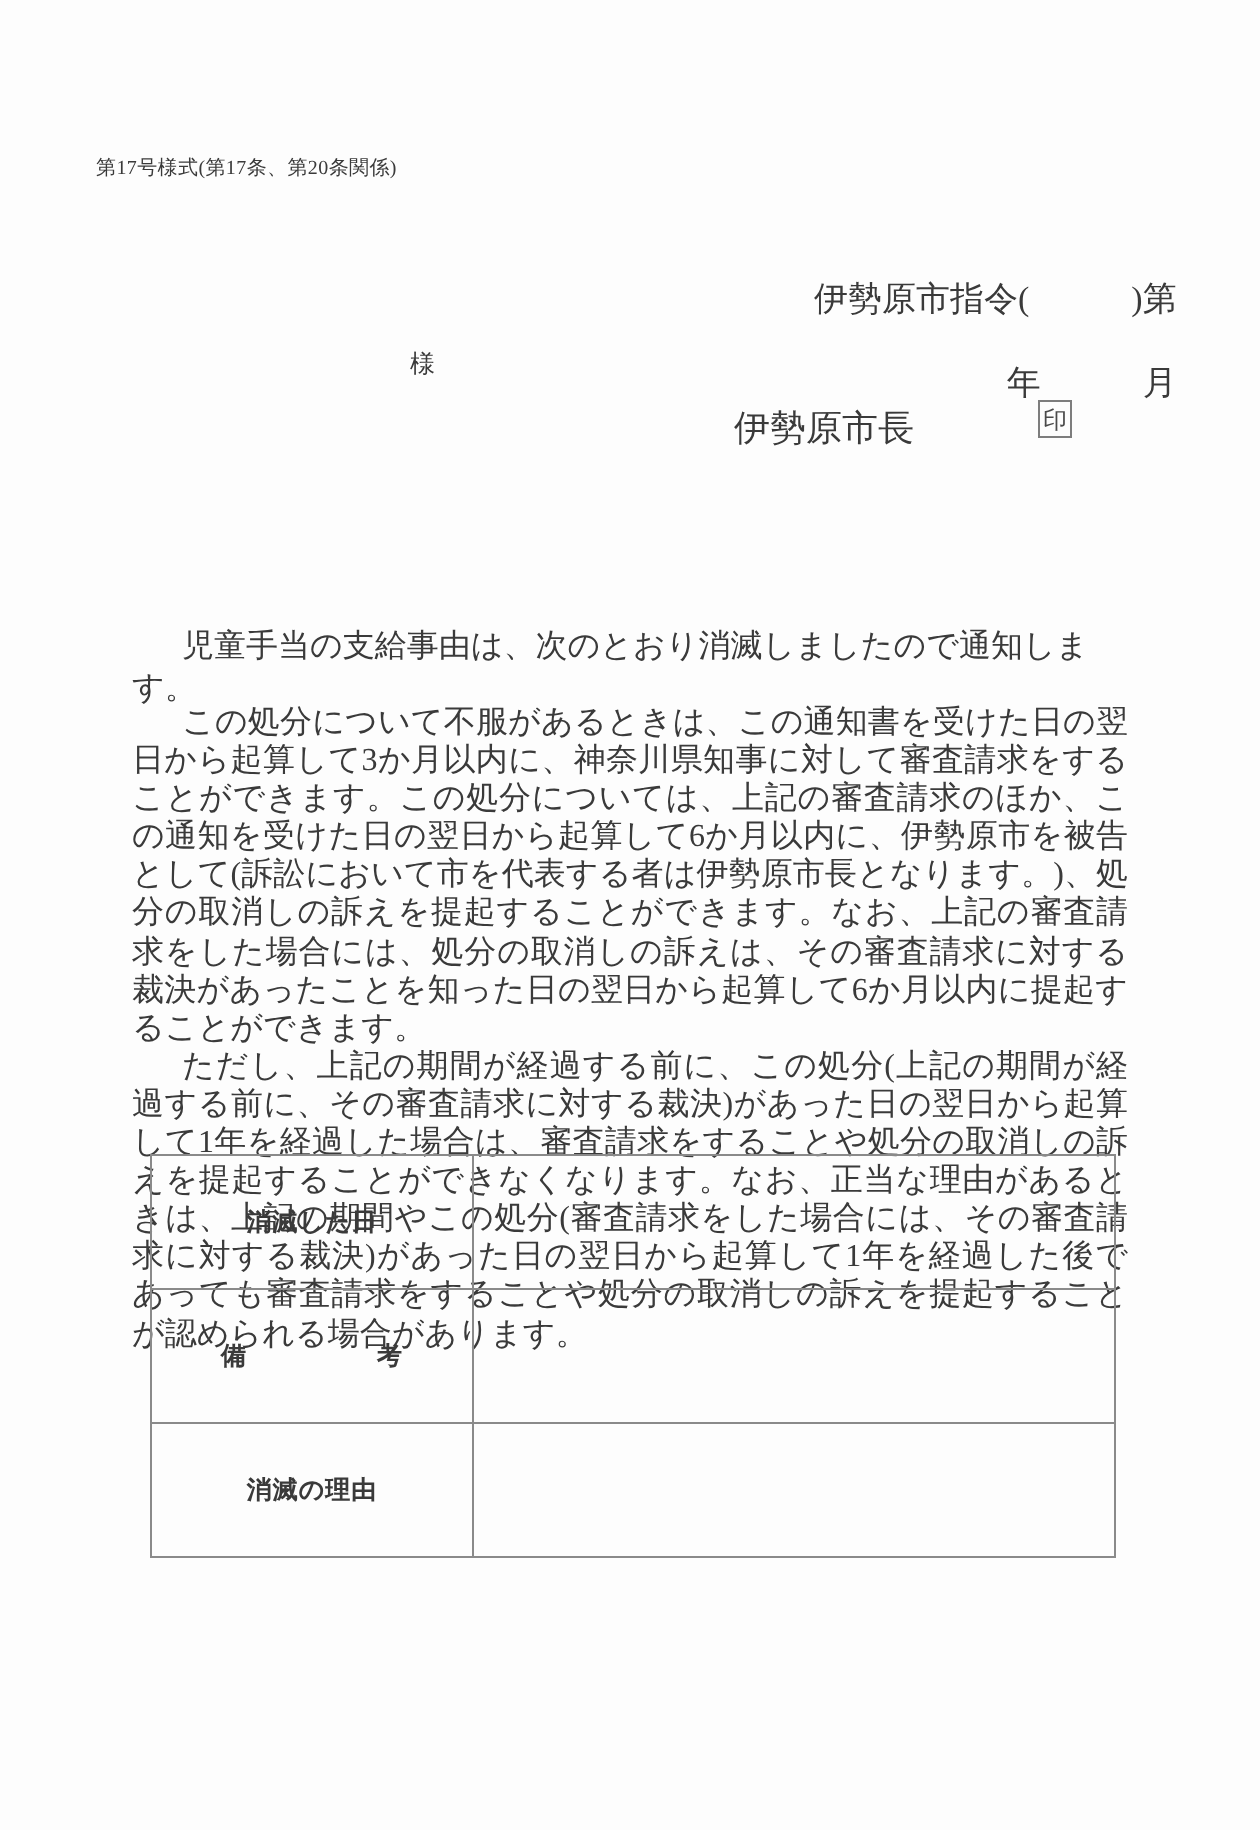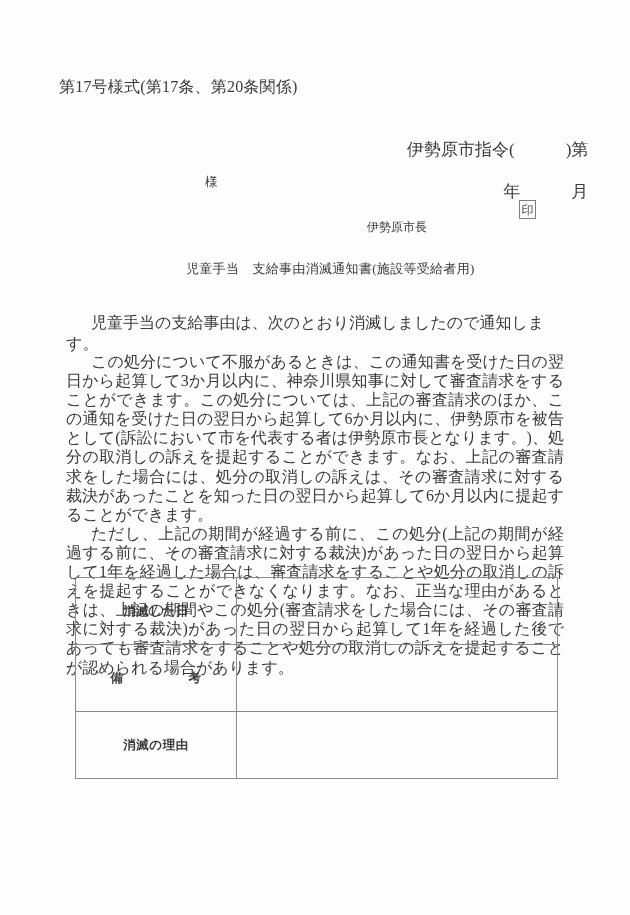--- a/index.html
+++ b/index.html
@@ -17,23 +17,23 @@
     overflow: hidden;
   }
   .page {
     position: absolute;
     inset: 0;
   }
 
   
   .form-no {
     position: absolute;
-    left: 59px;
+    left: 48px;
     top: 77px;
-    font-size: 16px;
+    font-size: 10px;
     letter-spacing: 0.2px;
     white-space: nowrap;
   }
 
   
   .doc-meta {
     position: absolute;
     left: 390px;
     top: 118px;
     font-size: 17px;
@@ -53,23 +53,22 @@
     top: 174px;
     font-size: 12.5px;
     white-space: pre;
   }
 
   
   .issuer {
     position: absolute;
     left: 367px;
     top: 202px;
-    font-size: 12px;
+    font-size: 18px;
     white-space: pre;
-    margin-top: 17px;
   }
   .seal-box {
     position: absolute;
     left: 519px;
     top: 200px;
     width: 17px;
     height: 19px;
     border: 1px solid #7d7d7d;
     font-size: 12px;
     line-height: 18px;
@@ -153,21 +152,20 @@
     <span>伊勢原市指令(　　　)第　　　号</span>
     <span class="line2">年　　　月　　　日</span>
   </div>
 
   <div class="addressee">様</div>
 
   <div class="issuer">伊勢原市長</div>
 
   <div class="seal-box">印</div>
 
-  <div class="doc-title">児童手当　支給事由消滅通知書(施設等受給者用)</div>
 
   <div class="lead">児童手当の支給事由は、次のとおり消滅しましたので通知します。</div>
 
   <div class="body-block">
     <p>この処分について不服があるときは、この通知書を受けた日の翌日から起算して3か月以内に、神奈川県知事に対して審査請求をすることができます。この処分については、上記の審査請求のほか、この通知を受けた日の翌日から起算して6か月以内に、伊勢原市を被告として(訴訟において市を代表する者は伊勢原市長となります。)、処分の取消しの訴えを提起することができます。なお、上記の審査請求をした場合には、処分の取消しの訴えは、その審査請求に対する裁決があったことを知った日の翌日から起算して6か月以内に提起することができます。</p>
     <p>ただし、上記の期間が経過する前に、この処分(上記の期間が経過する前に、その審査請求に対する裁決)があった日の翌日から起算して1年を経過した場合は、審査請求をすることや処分の取消しの訴えを提起することができなくなります。なお、正当な理由があるときは、上記の期間やこの処分(審査請求をした場合には、その審査請求に対する裁決)があった日の翌日から起算して1年を経過した後であっても審査請求をすることや処分の取消しの訴えを提起することが認められる場合があります。</p>
   </div>
 
   <table class="form-table">
     <tbody>

